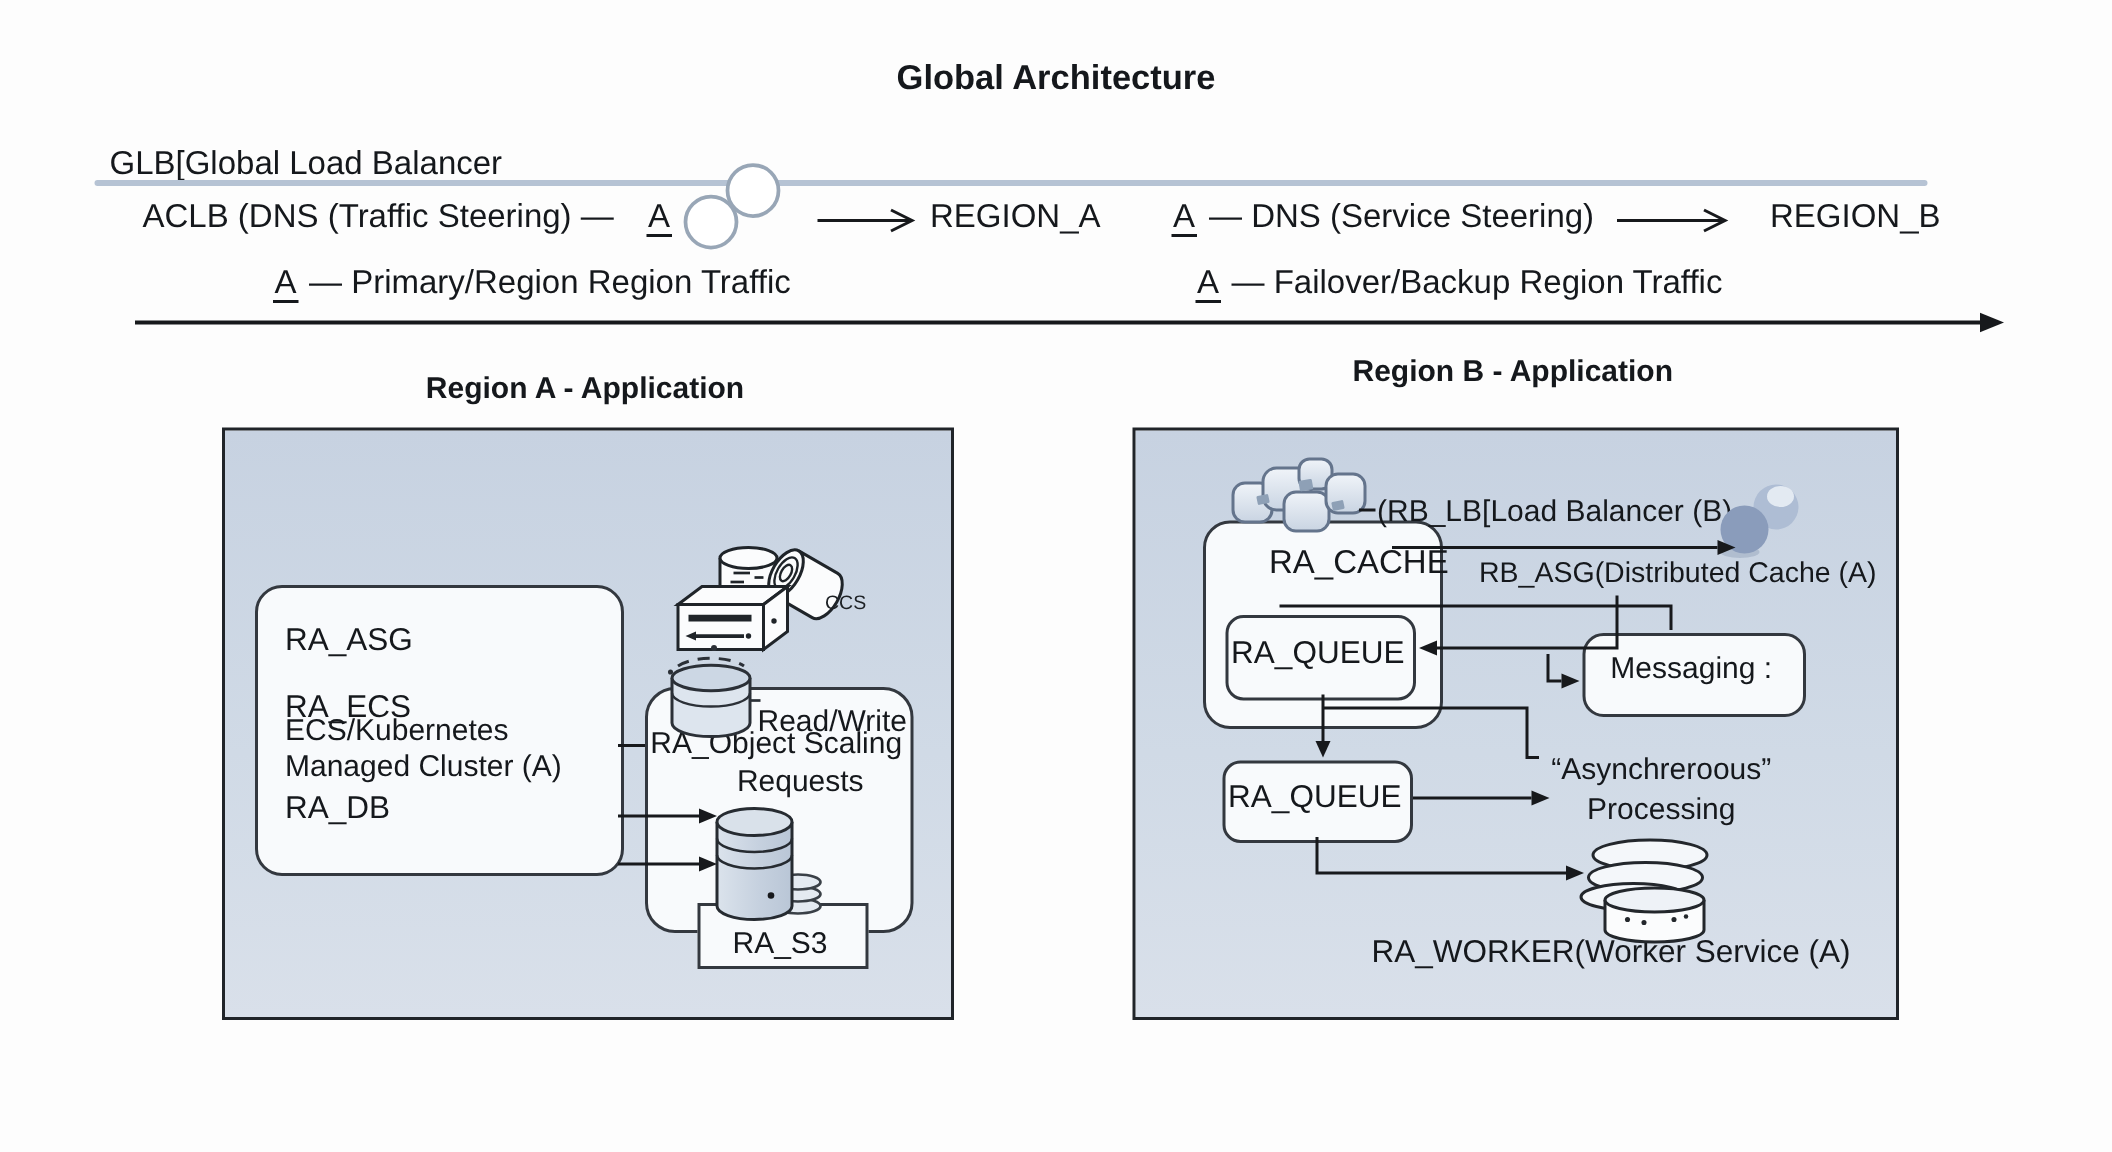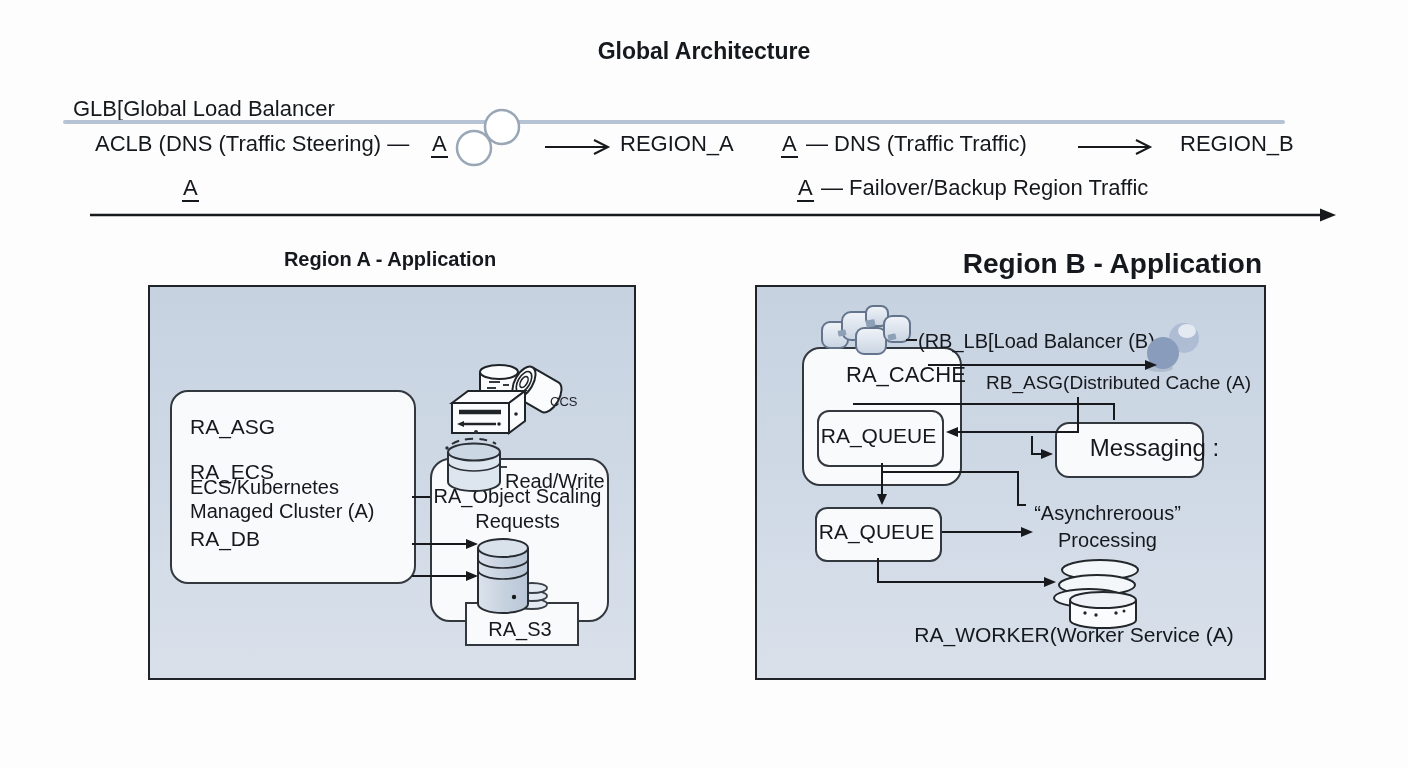--- a/index.html
+++ b/index.html
@@ -24,61 +24,62 @@
 
   <div class="t" style="left:73px;top:96px;font-size:22px;">GLB[Global Load Balancer</div>
 
   <div class="rule" style="left:63px;top:120px;width:1222px;height:4px;"></div>
 
   <div class="t" style="left:95px;top:131px;font-size:22px;">ACLB (DNS (Traffic Steering) —</div>
   <div class="t" style="left:431px;top:131px;font-size:22px;"><span class="ua">A</span></div>
   <div class="t" style="left:620px;top:131px;font-size:22px;">REGION_A</div>
 
   <div class="t" style="left:781px;top:131px;font-size:22px;"><span class="ua">A</span></div>
-  <div class="t" style="left:806px;top:131px;font-size:22px;">— DNS (Traffic Traffic)</div>
+  <div class="t" style="left:806px;top:131px;font-size:22px;">— DNS (Service Steering)</div>
   <div class="t" style="left:1180px;top:131px;font-size:22px;">REGION_B</div>
 
   <div class="t" style="left:182px;top:175px;font-size:22px;"><span class="ua">A</span></div>
+  <div class="t" style="left:206px;top:175px;font-size:22px;">— Primary/Region Region Traffic</div>
   <div class="t" style="left:797px;top:175px;font-size:22px;"><span class="ua">A</span></div>
   <div class="t b" style="left:148px;top:247px;width:484px;text-align:center;font-size:20px;">Region A - Application</div>
 
   <div class="t" style="left:821px;top:175px;font-size:22px;">— Failover/Backup Region Traffic</div>
 
   <div class="region" style="left:148px;top:285px;width:484px;height:391px;"></div>
 
 
   <div class="wbox" style="left:170px;top:390px;width:242px;height:190px;border-radius:18px;"></div>
   <div class="t" style="left:190px;top:414px;font-size:21px;">RA_ASG</div>
   <div class="t" style="left:190px;top:459px;font-size:21px;">RA_ECS</div>
   <div class="t" style="left:190px;top:475px;font-size:20px;">ECS/Kubernetes</div>
   <div class="t" style="left:190px;top:499px;font-size:20px;">Managed Cluster (A)</div>
   <div class="t" style="left:190px;top:526px;font-size:21px;">RA_DB</div>
 
   <div class="wbox" style="left:430px;top:458px;width:175px;height:160px;border-radius:20px;"></div>
   <div class="t" style="left:505px;top:453px;font-size:20px;margin-top:16px;">Read/Write</div>
   <div class="t ctr" style="left:430px;top:484px;width:175px;font-size:20px;">RA_Object Scaling</div>
-  <div class="t ctr" style="left:430px;top:509px;width:175px;font-size:20px;">Requests</div>
+  <div class="t ctr" style="left:430px;top:509px;width:175px;font-size:20px;padding-left:16px;">Requests</div>
 
   <div class="wbox" style="left:465px;top:602px;width:110px;height:40px;"></div>
   <div class="t ctr" style="left:465px;top:617px;width:110px;font-size:20px;">RA_S3</div>
 
-  <div class="t b" style="left:755px;top:247px;width:507px;text-align:right;font-size:28px;">Region B - Application</div>
+  <div class="t b" style="left:755px;top:236px;width:507px;text-align:center;font-size:20px;">Region B - Application</div>
 
   <div class="region" style="left:755px;top:285px;width:507px;height:391px;"></div>
 
   <div class="wbox" style="left:802px;top:347px;width:156px;height:135px;border-radius:18px;"></div>
   <div class="t" style="left:918px;top:329px;font-size:20px;">(RB_LB[Load Balancer (B)</div>
   <div class="t" style="left:818px;top:362px;font-size:22px;margin-left:28px;">RA_CACHE</div>
   <div class="t" style="left:986px;top:372px;font-size:19px;">RB_ASG(Distributed Cache (A)</div>
 
   <div class="wbox" style="left:817px;top:410px;width:123px;height:53px;border-radius:12px;"></div>
   <div class="t ctr" style="left:817px;top:423px;width:123px;font-size:21px;">RA_QUEUE</div>
 
   <div class="wbox" style="left:1055px;top:422px;width:145px;height:52px;border-radius:14px;"></div>
-  <div class="t ctr" style="left:1055px;top:434px;width:145px;font-size:24px;padding-left:27px;">Messaging :</div>
+  <div class="t ctr" style="left:1055px;top:434px;width:145px;font-size:20px;">Messaging :</div>
 
   <div class="wbox" style="left:815px;top:507px;width:123px;height:51px;border-radius:12px;"></div>
   <div class="t ctr" style="left:815px;top:519px;width:123px;font-size:21px;">RA_QUEUE</div>
 
   <div class="t ctr" style="left:1030px;top:501px;width:155px;font-size:20px;">“Asynchreroous”</div>
   <div class="t ctr" style="left:1030px;top:528px;width:155px;font-size:20px;">Processing</div>
 
   <div class="t ctr" style="left:898px;top:622px;width:352px;font-size:21px;">RA_WORKER(Worker Service (A)</div>
 
   <svg class="lay" width="1408" height="768" viewBox="0 0 1408 768">

